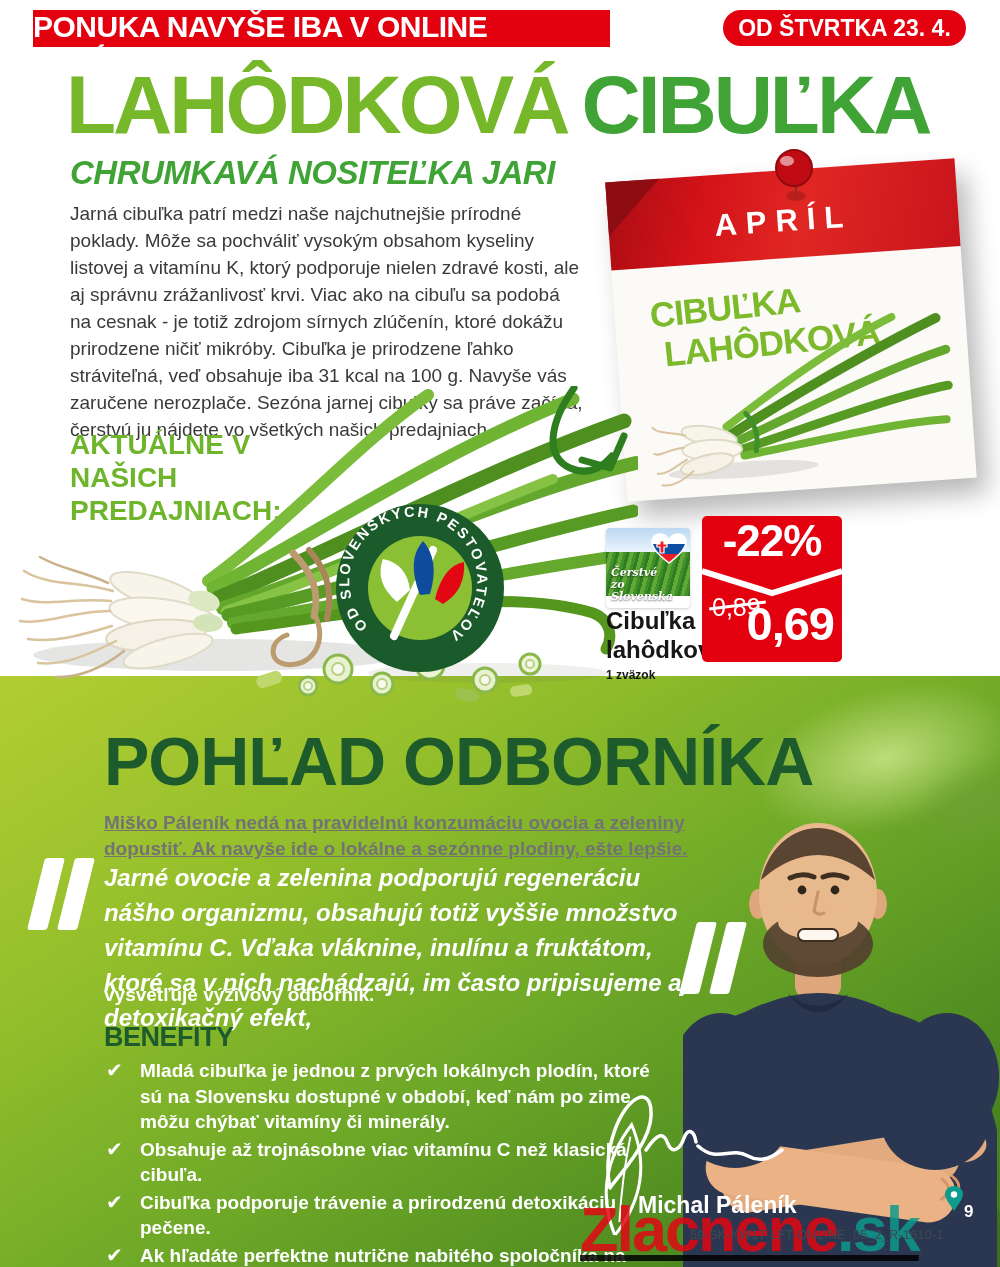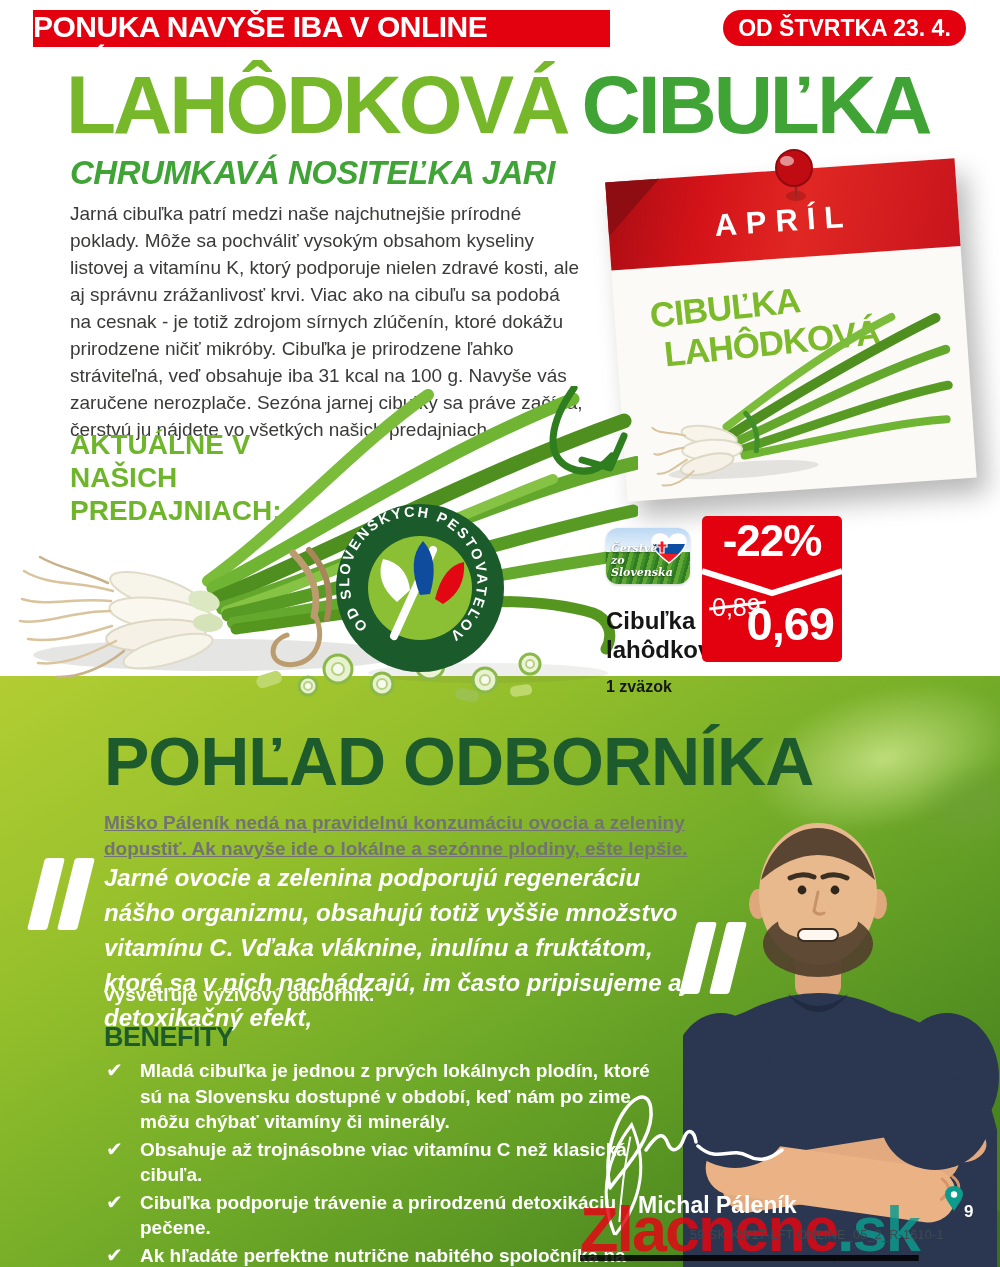--- a/index.html
+++ b/index.html
@@ -61,35 +61,35 @@
   }
   .cal-product .l2 { margin-left:10px; display:block; }
   .pin { position:absolute; left:766px; top:146px; z-index:7; }
   .mini-onion { position:absolute; left:28px; top:148px; }
   .arrow-svg { position:absolute; left:540px; top:386px; z-index:6; }
   
   .onion-svg { position:absolute; left:8px; top:383px; z-index:4; }
   .grower-badge { position:absolute; left:334px; top:502px; z-index:6; }
   
   .origin {
-    position:absolute; left:606px; top:528px; width:84px; height:56px;
-    border-radius:12px; overflow:hidden; z-index:5; box-shadow:0 1px 3px rgba(0,0,0,.2);
+    position:absolute; left:606px; top:528px; width:84px; height:80px;
+    border-radius:4px; overflow:hidden; z-index:5; box-shadow:0 1px 3px rgba(0,0,0,.2);
   }
   .origin .sky { height:24px; background:linear-gradient(#bcd8f2,#eaf4fd); }
   .origin .field { height:44px;
     background:repeating-linear-gradient(105deg,#2f7d22 0 3px,#62a835 3px 7px,#3f8f2a 7px 10px); }
   .origin .script {
     position:absolute; left:5px; bottom:5px; color:#fff;
     font-family:"DejaVu Serif",serif; font-style:italic; font-weight:bold;
     font-size:11px; line-height:12px; text-shadow:0 1px 2px rgba(0,0,0,.55);
   }
   .origin .heart { position:absolute; right:3px; top:5px; }
   .product-name { position:absolute; left:606px; top:606px; color:#161616; z-index:5; }
   .product-name .pl { font-weight:bold; font-size:24px; line-height:29px; }
-  .product-name .qty { font-weight:bold; font-size:16px; line-height:22px;margin-top:12px; }
+  .product-name .qty { font-weight:bold; font-size:12px; line-height:22px; }
   .price-badge {
     position:absolute; left:702px; top:516px; width:140px; height:146px;
     background:#e3000f; border-radius:5px; z-index:5; color:#fff;
   }
   .price-badge .discount {
     position:absolute; top:0; width:100%; text-align:center;
     font-weight:bold; font-size:44px; letter-spacing:-1px;
   }
   .price-badge .zig { position:absolute; left:0; top:50px; }
   .price-badge .old {

